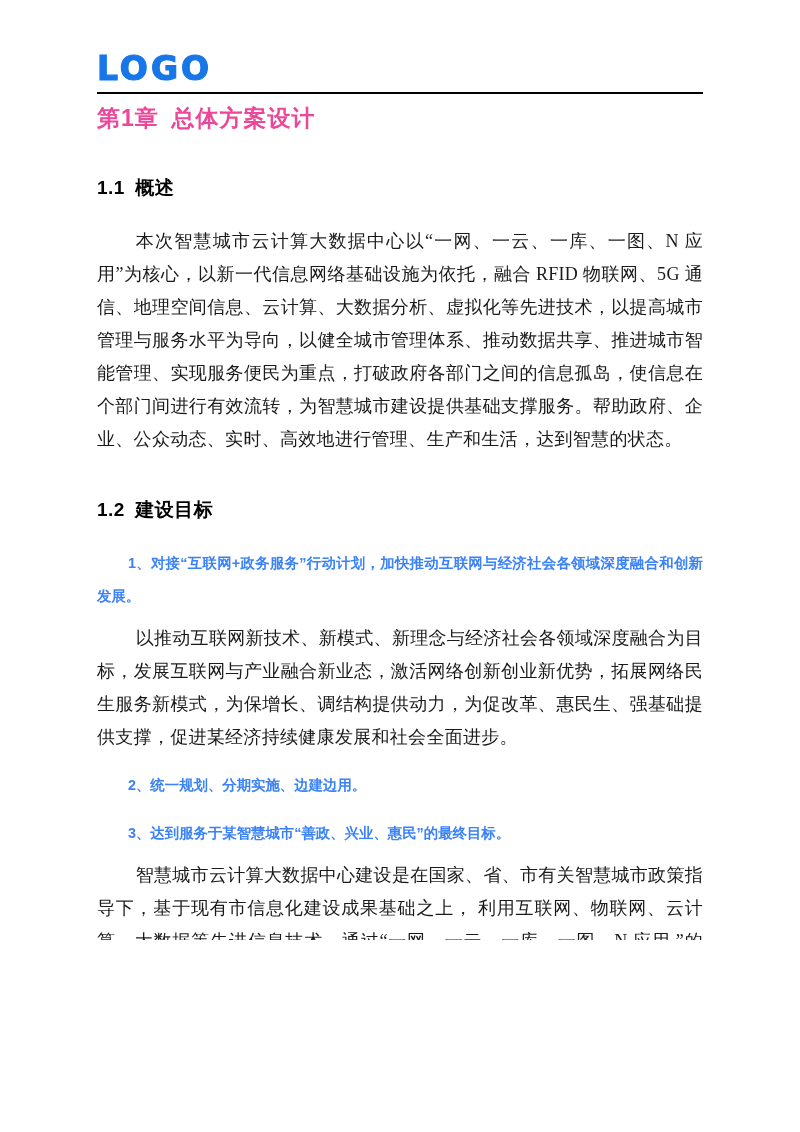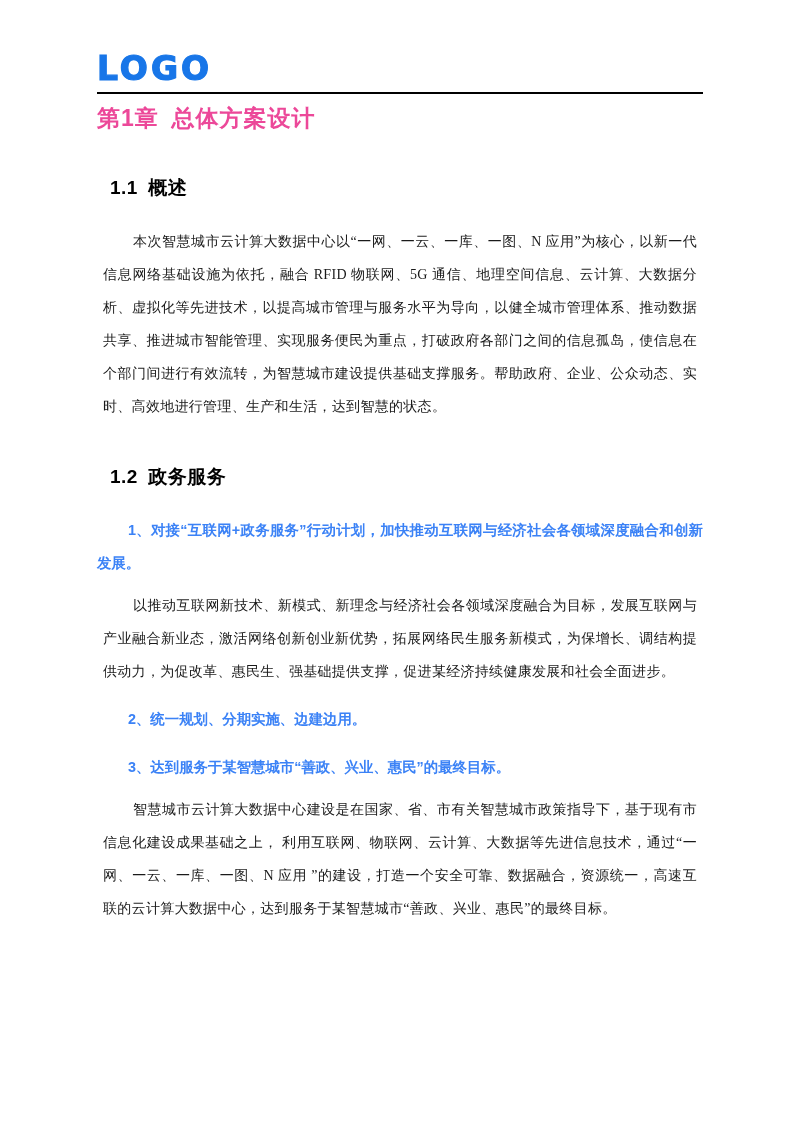--- a/index.html
+++ b/index.html
@@ -43,29 +43,29 @@
   }
   .chapter-title .num { margin-right: 0.55em; }
   .section-heading {
     font-family: "Liberation Sans", "DejaVu Sans", sans-serif;
     font-size: 19px;
     font-weight: bold;
     color: #000000;
     margin: 41px 0 24px 0;
     letter-spacing: 0.5px;
   }
-  .section-heading .num { margin-right: 0.55em; margin-left: 13px; }
+  .section-heading .num { margin-right: 0.55em; }
   p.body-para {
-    font-size: 14px;
+    font-size: 18px;
     line-height: 33px;
     text-align: justify;
     text-justify: inter-ideograph;
     word-break: break-all;
     text-indent: 2.15em;
-    margin: 6px 6px;
+    margin: 6px 0;
     letter-spacing: 0.3px;
   }
   p.lead-para {
     font-family: "Liberation Sans", "DejaVu Sans", sans-serif;
     font-size: 14.4px;
     font-weight: bold;
     color: #3b82f6;
     line-height: 33px;
     text-align: justify;
     text-justify: inter-ideograph;
@@ -92,21 +92,21 @@
     </div>
 
     <hr class="header-rule">
 
     <h1 class="chapter-title"><span class="num">第1章</span><span>总体方案设计</span></h1>
 
     <h2 class="section-heading"><span class="num">1.1</span><span>概述</span></h2>
 
     <p class="body-para">本次智慧城市云计算大数据中心以“一网、一云、一库、一图、N 应用”为核心，以新一代信息网络基础设施为依托，融合 RFID 物联网、5G 通信、地理空间信息、云计算、大数据分析、虚拟化等先进技术，以提高城市管理与服务水平为导向，以健全城市管理体系、推动数据共享、推进城市智能管理、实现服务便民为重点，打破政府各部门之间的信息孤岛，使信息在个部门间进行有效流转，为智慧城市建设提供基础支撑服务。帮助政府、企业、公众动态、实时、高效地进行管理、生产和生活，达到智慧的状态。</p>
 
-    <h2 class="section-heading"><span class="num">1.2</span><span>政务服务</span></h2>
+    <h2 class="section-heading"><span class="num">1.2</span><span>建设目标</span></h2>
 
     <p class="lead-para">1、对接“互联网+政务服务”行动计划，加快推动互联网与经济社会各领域深度融合和创新发展。</p>
     <p class="body-para">以推动互联网新技术、新模式、新理念与经济社会各领域深度融合为目标，发展互联网与产业融合新业态，激活网络创新创业新优势，拓展网络民生服务新模式，为保增长、调结构提供动力，为促改革、惠民生、强基础提供支撑，促进某经济持续健康发展和社会全面进步。</p>
 
     <p class="lead-para">2、统一规划、分期实施、边建边用。</p>
 
     <p class="lead-para">3、达到服务于某智慧城市“善政、兴业、惠民”的最终目标。</p>
     <p class="body-para">智慧城市云计算大数据中心建设是在国家、省、市有关智慧城市政策指导下，基于现有市信息化建设成果基础之上， 利用互联网、物联网、云计算、大数据等先进信息技术，通过“一网、一云、一库、一图、N 应用 ”的建设，打造一个安全可靠、数据融合，资源统一，高速互联的云计算大数据中心，达到服务于某智慧城市“善政、兴业、惠民”的最终目标。</p>
 
   </div>

